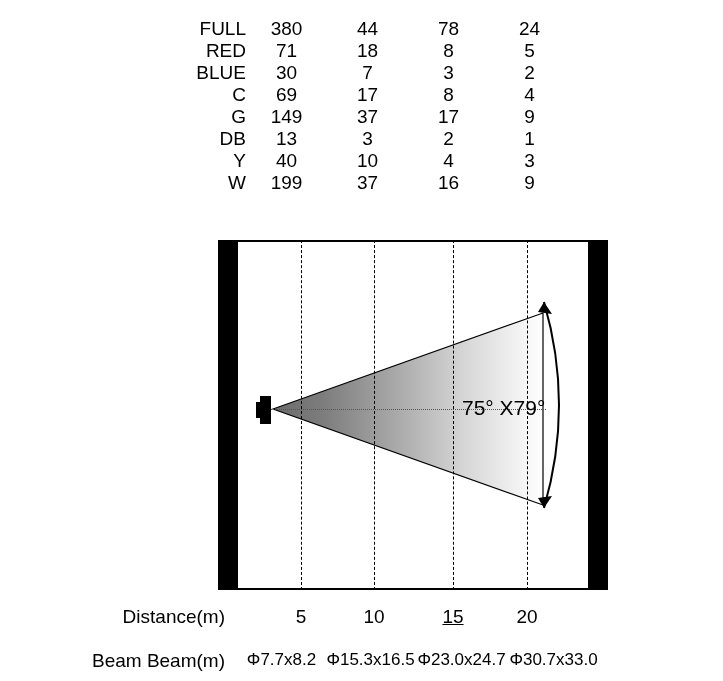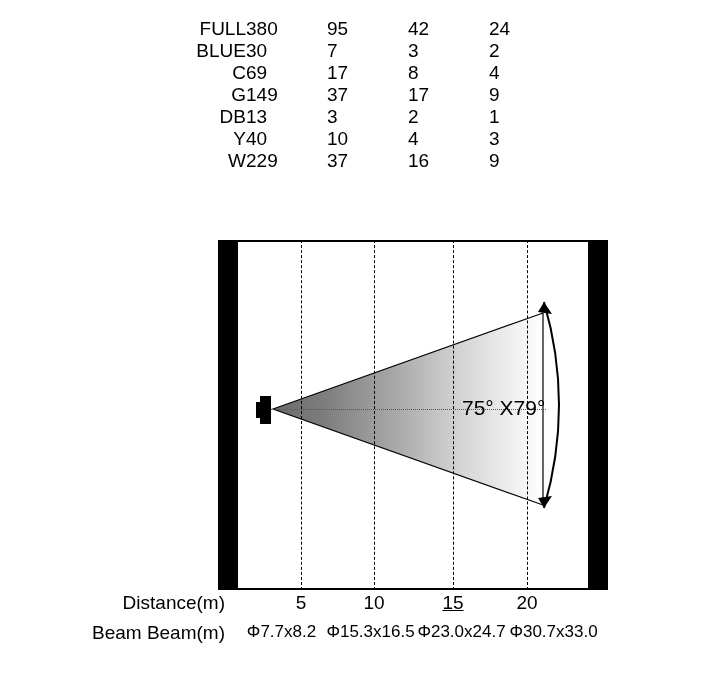--- a/index.html
+++ b/index.html
@@ -28,21 +28,21 @@
   }
   #photometric-table table {
     border-collapse: collapse;
     width: 100%;
   }
   #photometric-table td {
     font-size: 19px;
     line-height: 22px;
     padding: 0;
     height: 22px;
-    text-align: left;
+    text-align: center;
     white-space: nowrap;
   }
   #photometric-table td.rowlabel {
     text-align: right;
     width: 96px;
     padding-right: 0;
   }
   #photometric-table td.val {
     width: 81px;
   }
@@ -139,20 +139,21 @@
   
   #bottom-labels {
     position: absolute;
     left: 0;
     top: 592px;
     width: 723px;
   }
   .label-row {
     position: relative;
     height: 30px;
+    margin-top: 14px;
   }
   .row-caption {
     position: absolute;
     right: 0;
     top: 0;
     font-size: 19px;
     white-space: nowrap;
     text-align: right;
   }
   #distance-caption { left: 95px; width: 130px; text-align: right; }
@@ -178,23 +179,30 @@
 <body>
 
 <div id="page">
 
   <div id="photometric-table">
     <table>
       <tbody>
         <tr>
           <td class="rowlabel">FULL</td>
           <td class="val">380</td>
-          <td class="val">95</td>
-          <td class="val">42</td>
+          <td class="val">44</td>
+          <td class="val">78</td>
           <td class="val">24</td>
+        </tr>
+        <tr>
+          <td class="rowlabel">RED</td>
+          <td class="val">71</td>
+          <td class="val">18</td>
+          <td class="val">8</td>
+          <td class="val">5</td>
         </tr>
         <tr>
           <td class="rowlabel">BLUE</td>
           <td class="val">30</td>
           <td class="val">7</td>
           <td class="val">3</td>
           <td class="val">2</td>
         </tr>
         <tr>
           <td class="rowlabel">C</td>
@@ -219,21 +227,21 @@
         </tr>
         <tr>
           <td class="rowlabel">Y</td>
           <td class="val">40</td>
           <td class="val">10</td>
           <td class="val">4</td>
           <td class="val">3</td>
         </tr>
         <tr>
           <td class="rowlabel">W</td>
-          <td class="val">229</td>
+          <td class="val">199</td>
           <td class="val">37</td>
           <td class="val">16</td>
           <td class="val">9</td>
         </tr>
       </tbody>
     </table>
   </div>
 
   <div id="beam-box"></div>
 

